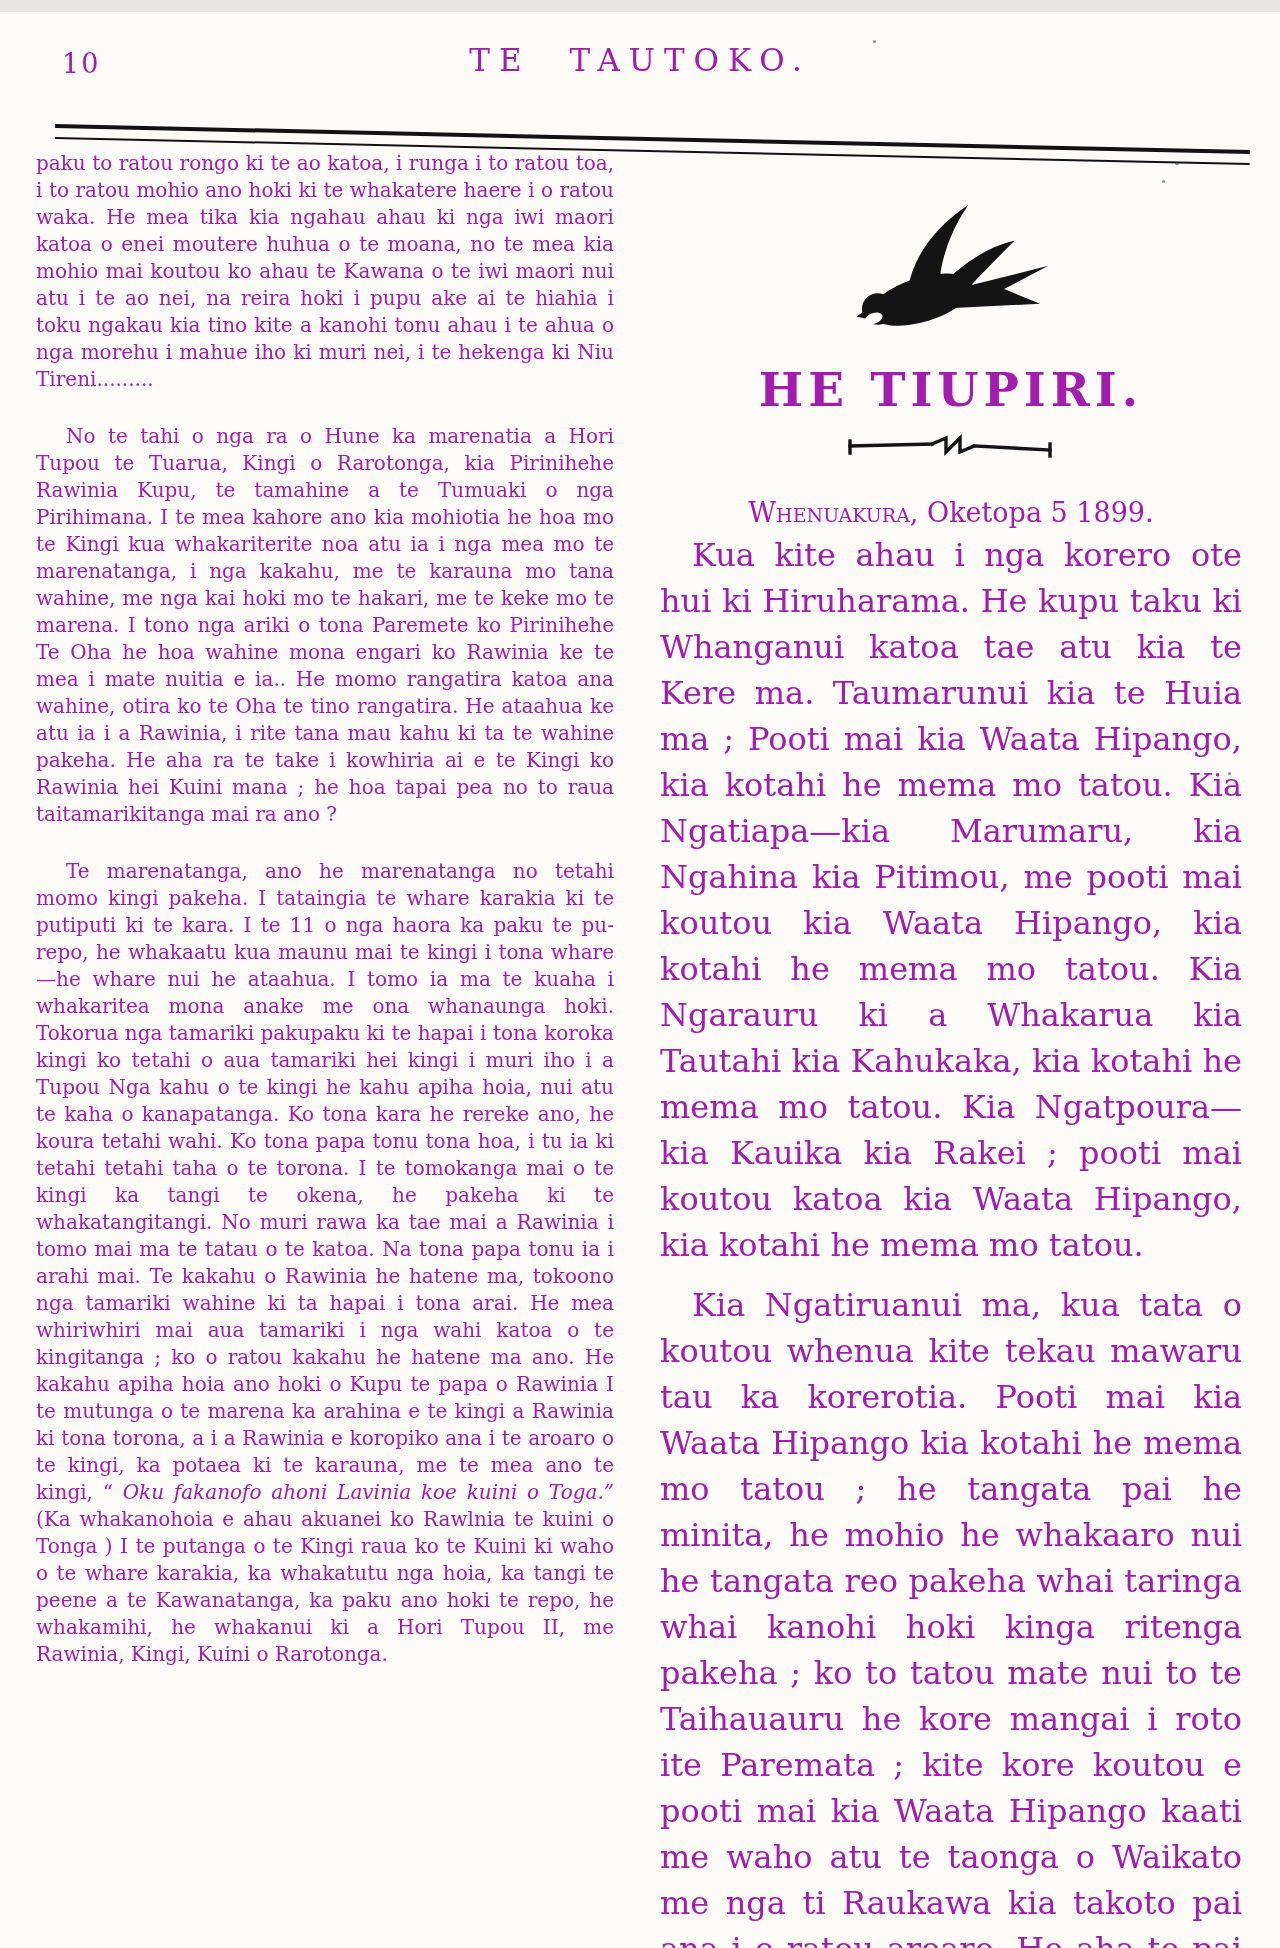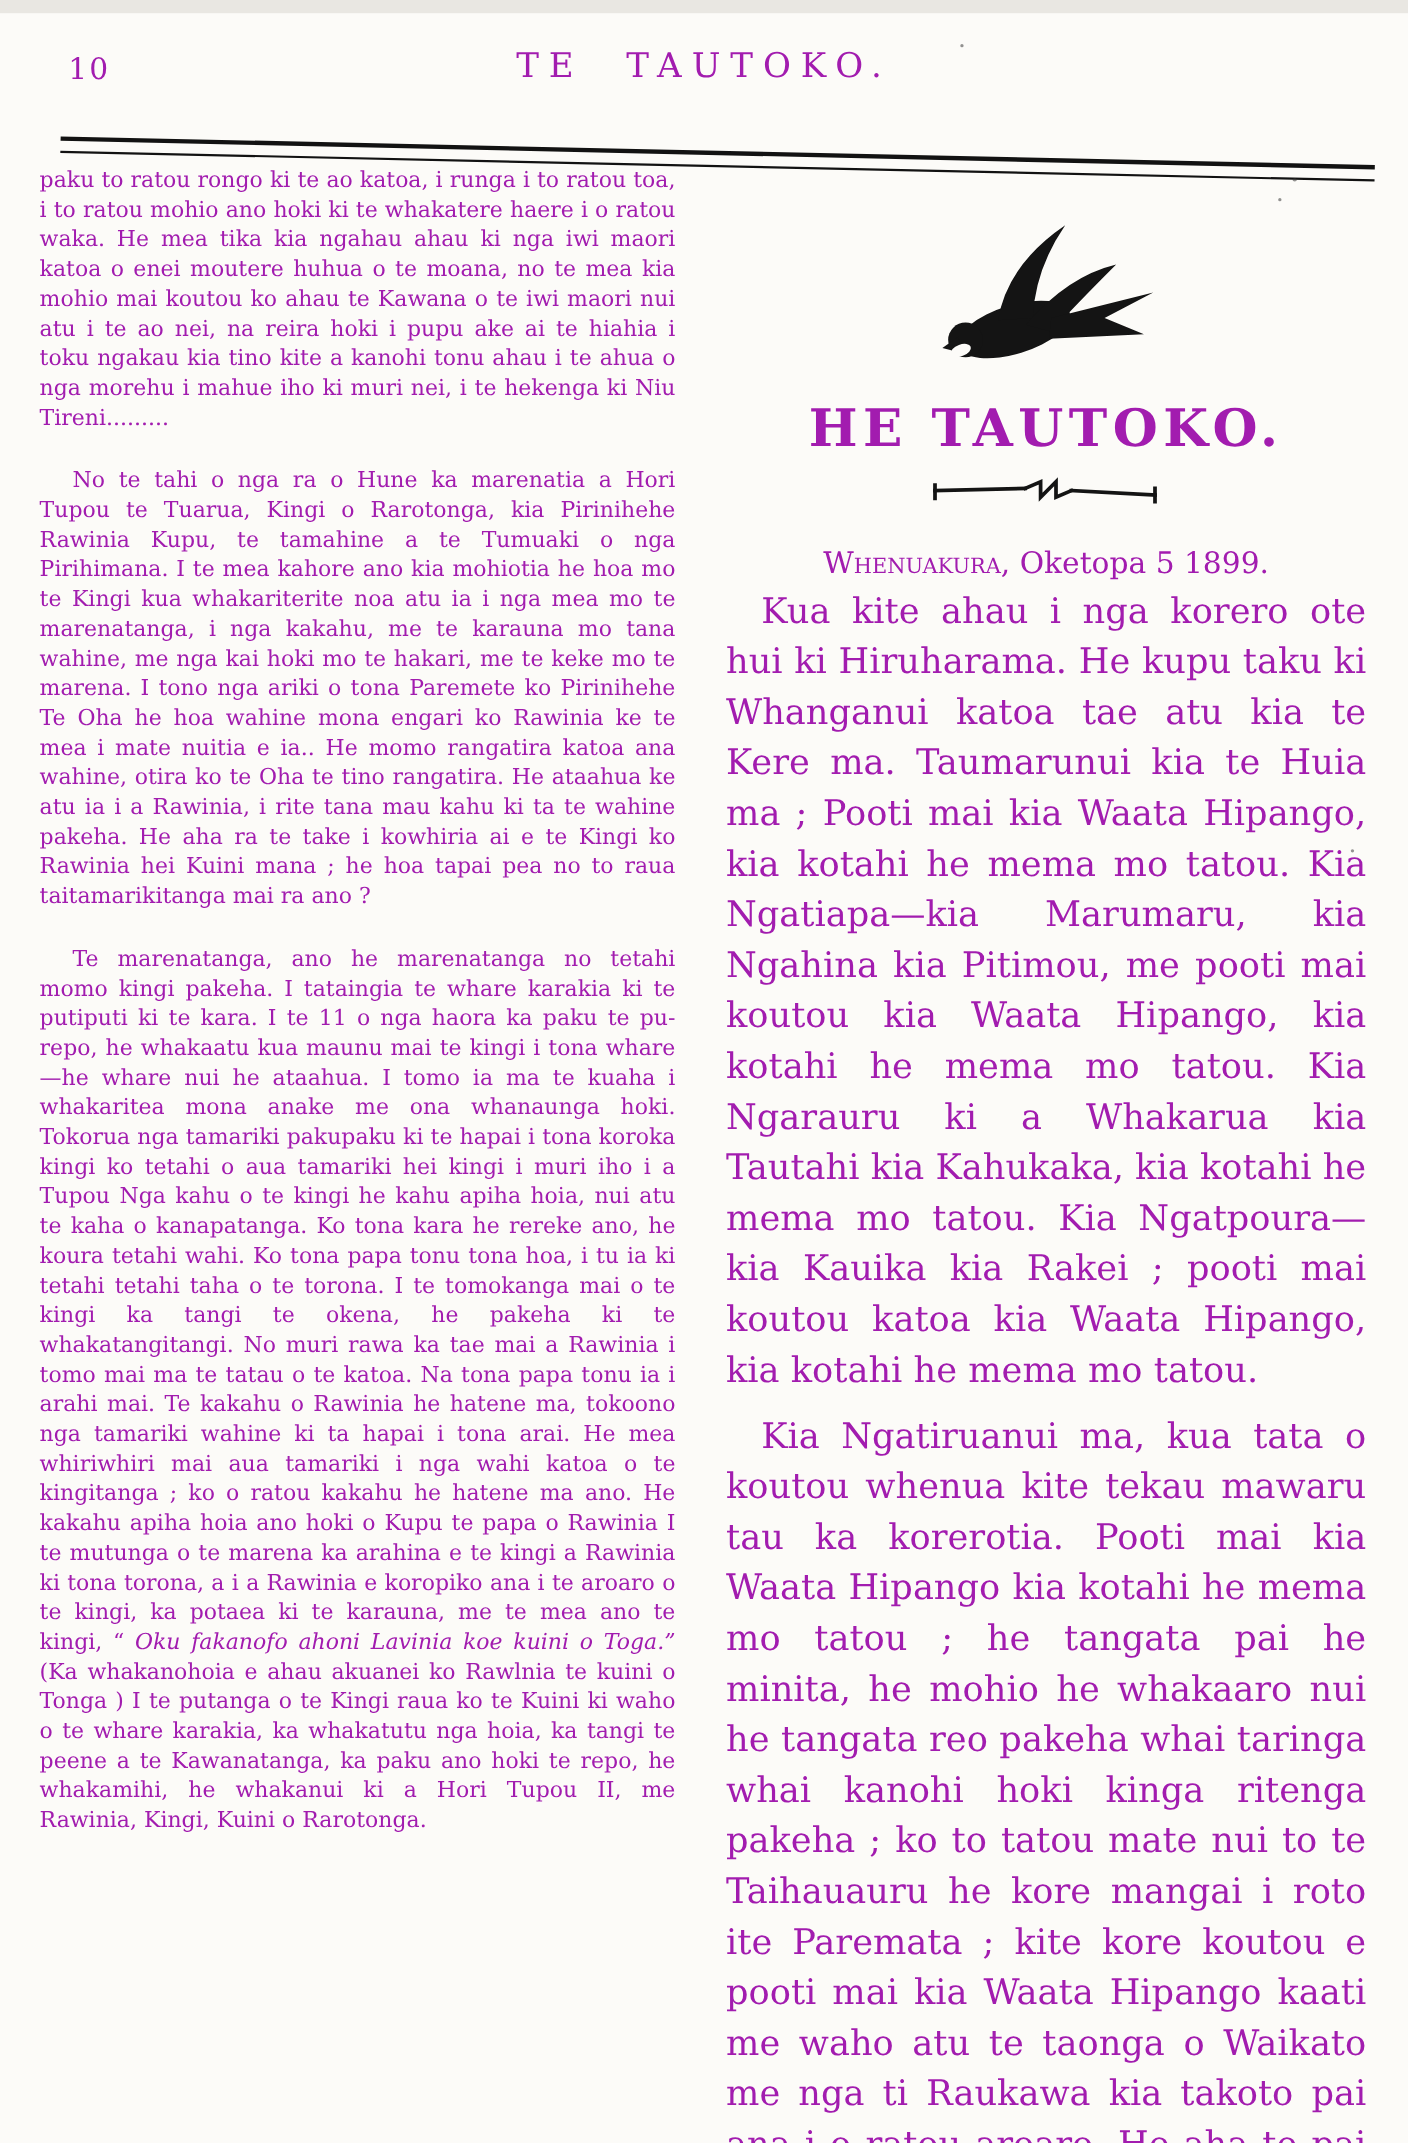--- a/index.html
+++ b/index.html
@@ -98,21 +98,21 @@
 
           <path d="M82,100 Q118,58 160,48 Q124,84 104,106 Z"></path>
 
           <path d="M104,94 L192,72 L150,94 L184,108 L102,112 Z"></path>
         </g>
 
         <ellipse cx="26" cy="122" rx="9" ry="5" fill="#fcfbf8" transform="rotate(-20 26 122)"></ellipse>
       </svg>
     </div>
 
-    <h2 class="headline">HE TAUTOKO.</h2>
+    <h2 class="headline">HE TIUPIRI.</h2>
 
     <div class="ornament-wrap">
       <svg width="210" height="30" viewBox="0 0 210 30" aria-hidden="true">
         <g stroke="#141414" stroke-width="3.4" fill="none" stroke-linecap="square">
           <line x1="4" y1="8" x2="4" y2="20"></line>
           <line x1="4" y1="13" x2="86" y2="11"></line>
           <path d="M86,11 L100,5 L100,19 L114,5 L114,19 L128,13"></path>
           <line x1="128" y1="13" x2="204" y2="17"></line>
           <line x1="204" y1="11" x2="204" y2="23"></line>
         </g>

